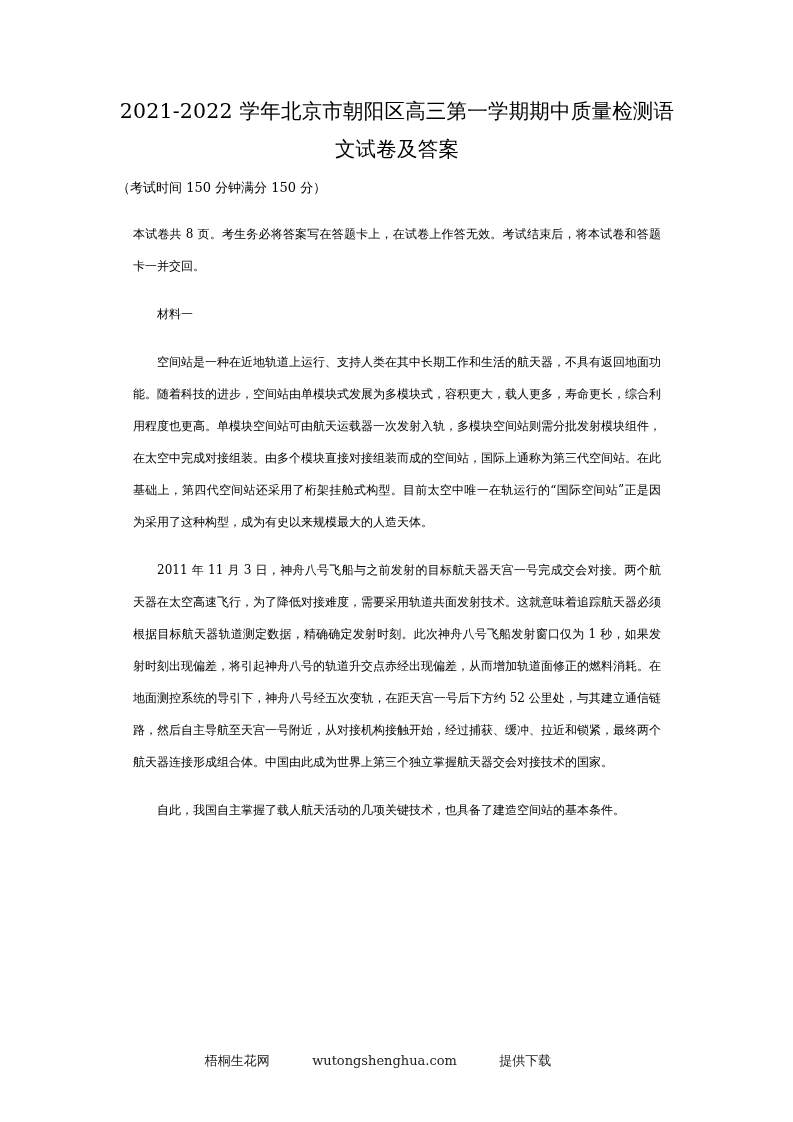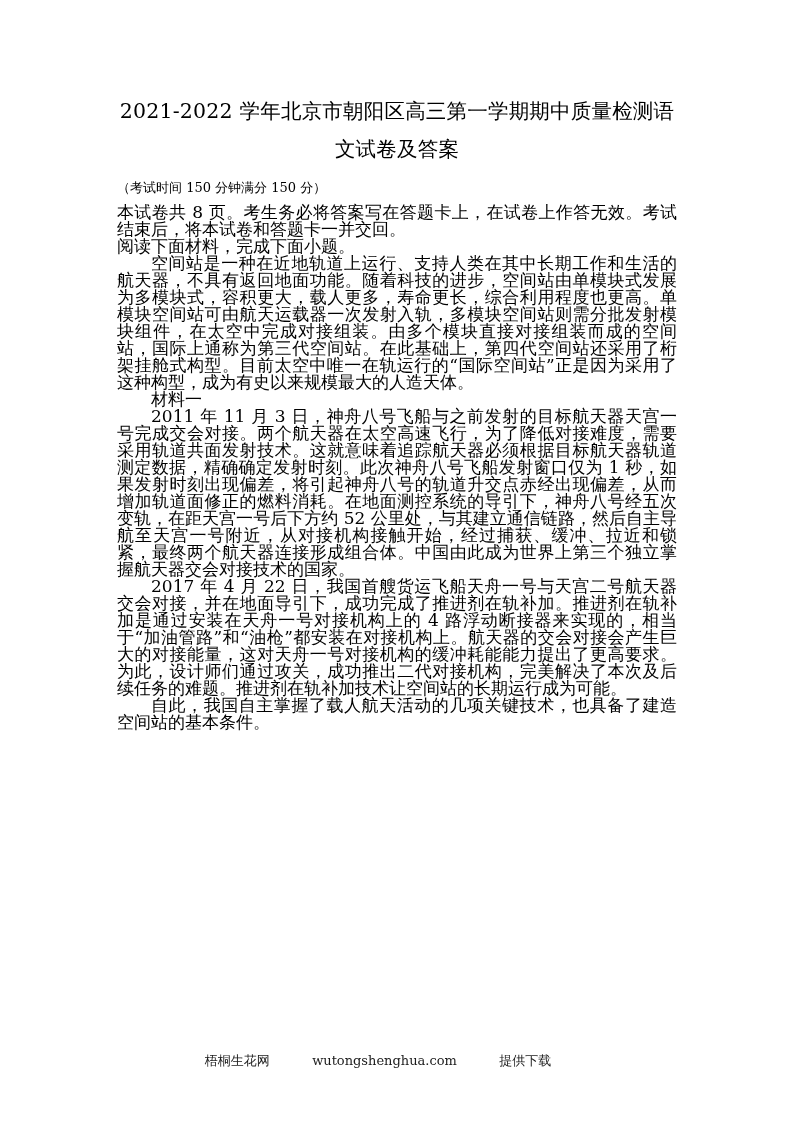--- a/index.html
+++ b/index.html
@@ -42,23 +42,23 @@
     letter-spacing: 0.2px;
   }
 
   .exam-info {
     font-size: 13px;
     line-height: 28px;
     margin: 6px 0 2px 0;
   }
 
   p.para {
-    font-size: 17px;
-    line-height: 17px;
-    margin: 0;
+    font-size: 12px;
+    line-height: 32px;
+    margin: 16px;
     text-align: justify;
     text-justify: inter-ideograph;
     letter-spacing: 0px;
     word-break: break-all;
   }
 
   p.indent {
     text-indent: 2em;
   }
 
@@ -93,30 +93,28 @@
 
   <div class="content">
 
     <h1 class="doc-title">2021-2022 学年北京市朝阳区高三第一学期期中质量检测语文试卷及答案</h1>
 
     <div class="exam-info">（考试时间 150 分钟满分 150 分）</div>
 
     <p class="para noindent">本试卷共 8 页。考生务必将答案写在答题卡上，在试卷上作答无效。考试结束后，将本试卷和答题卡一并交回。</p>
 
 
-    <p class="para noindent">阅读下面材料，完成下面小题。</p>
+
+    <p class="para indent">材料一</p>
 
     <p class="para indent">空间站是一种在近地轨道上运行、支持人类在其中长期工作和生活的航天器，不具有返回地面功能。随着科技的进步，空间站由单模块式发展为多模块式，容积更大，载人更多，寿命更长，综合利用程度也更高。单模块空间站可由航天运载器一次发射入轨，多模块空间站则需分批发射模块组件，在太空中完成对接组装。由多个模块直接对接组装而成的空间站，国际上通称为第三代空间站。在此基础上，第四代空间站还采用了桁架挂舱式构型。目前太空中唯一在轨运行的“国际空间站”正是因为采用了这种构型，成为有史以来规模最大的人造天体。</p>
-
-    <p class="para indent">材料一</p>
 
 
     <p class="para indent">2011 年 11 月 3 日，神舟八号飞船与之前发射的目标航天器天宫一号完成交会对接。两个航天器在太空高速飞行，为了降低对接难度，需要采用轨道共面发射技术。这就意味着追踪航天器必须根据目标航天器轨道测定数据，精确确定发射时刻。此次神舟八号飞船发射窗口仅为 1 秒，如果发射时刻出现偏差，将引起神舟八号的轨道升交点赤经出现偏差，从而增加轨道面修正的燃料消耗。在地面测控系统的导引下，神舟八号经五次变轨，在距天宫一号后下方约 52 公里处，与其建立通信链路，然后自主导航至天宫一号附近，从对接机构接触开始，经过捕获、缓冲、拉近和锁紧，最终两个航天器连接形成组合体。中国由此成为世界上第三个独立掌握航天器交会对接技术的国家。</p>
 
-    <p class="para indent">2017 年 4 月 22 日，我国首艘货运飞船天舟一号与天宫二号航天器交会对接，并在地面导引下，成功完成了推进剂在轨补加。推进剂在轨补加是通过安装在天舟一号对接机构上的 4 路浮动断接器来实现的，相当于“加油管路”和“油枪”都安装在对接机构上。航天器的交会对接会产生巨大的对接能量，这对天舟一号对接机构的缓冲耗能能力提出了更高要求。为此，设计师们通过攻关，成功推出二代对接机构，完美解决了本次及后续任务的难题。推进剂在轨补加技术让空间站的长期运行成为可能。</p>
 
     <p class="para indent">自此，我国自主掌握了载人航天活动的几项关键技术，也具备了建造空间站的基本条件。</p>
 
   </div>
 
   <div class="footer">
     <span>梧桐生花网</span>
     <span class="gap"></span>
     <span class="site">wutongshenghua.com</span>
     <span class="gap"></span>

